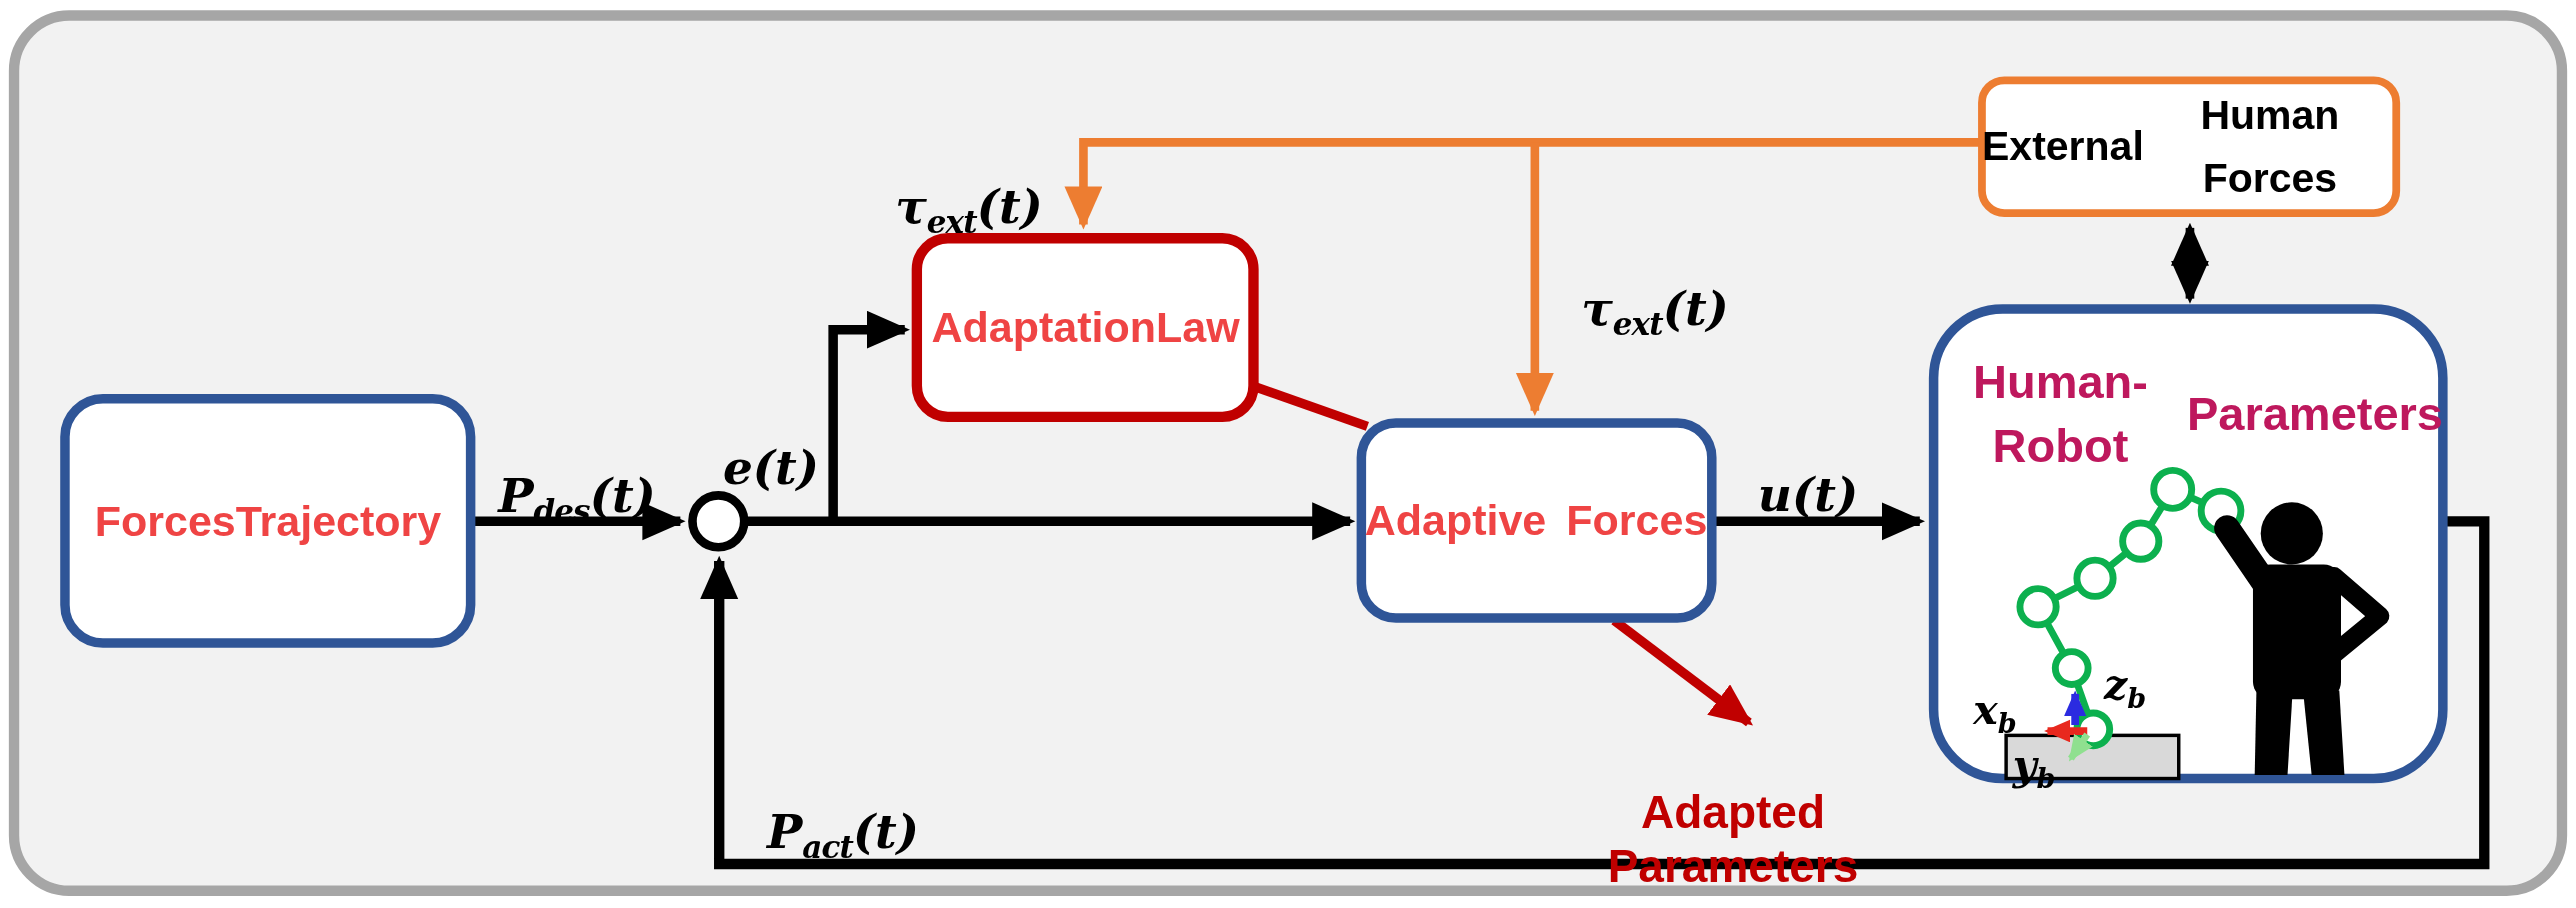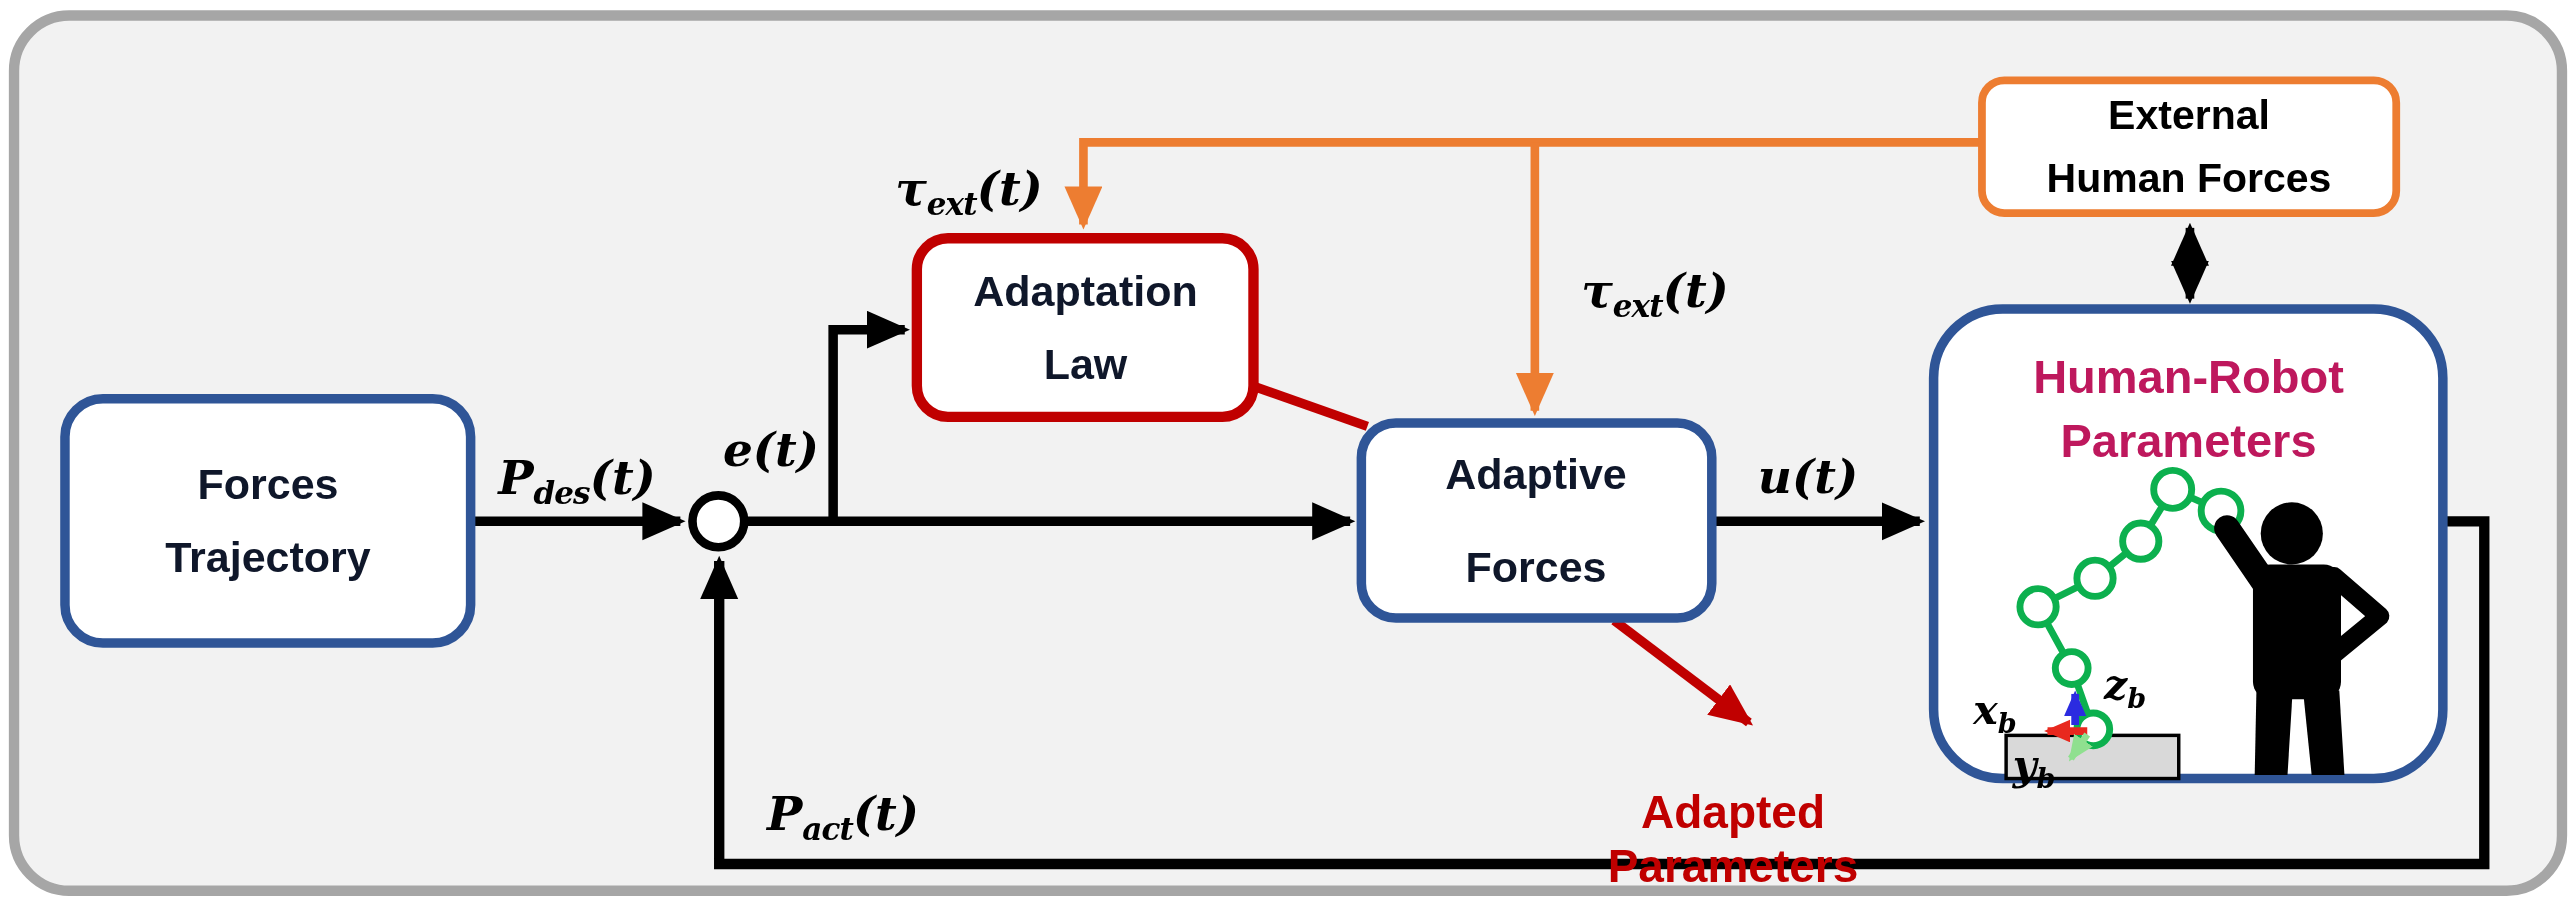--- a/index.html
+++ b/index.html
@@ -1,28 +1,28 @@
 <!DOCTYPE html>
 <html style="--c-background: #F2F2F2; --c-frame_border: #A6A6A6; --c-box_blue: #2F5597; --c-box_red: #C00000; --c-orange: #ED7D31; --c-robot_green: #0CB04E; --c-axis_x_red: #E8281E; --c-axis_z_blue: #2B2BE0; --c-axis_y_green: #8FE08F; --c-platform_gray: #D9D9D9; --c-line_black: #000000; --c-box_fill: #FFFFFF;font-size:14px"><head>
 <meta charset="utf-8">
 <style>
   html,body{margin:0;padding:0;background:#ffffff;}
   #stage{position:relative;width:2576px;height:908px;overflow:hidden;
          font-family:"Liberation Sans",sans-serif;}
   #diagram-svg{position:absolute;left:0;top:0;width:2576px;height:908px;}
 
-  .overlay{position:absolute;display:flex;flex-direction:column;align-items:center;
+  .overlay{position:absolute;display:flex;align-items:center;
            justify-content:center;text-align:center;color:#000;}
-  .block-label{font-weight:bold;font-size:43px;line-height:73px;color:#0f172a;}
+  .block-label{font-weight:bold;font-size:43px;line-height:73px;color:#ef4444;}
   .block-label-ehf{font-weight:bold;font-size:41px;line-height:63px;color:#000;}
   .block-label-hri{font-weight:bold;font-size:47px;line-height:64px;color:#be185d;
                    justify-content:flex-start;}
   .mathlabel{position:absolute;transform:translate(-50%,-50%);white-space:nowrap;
              font-family:"DejaVu Serif",serif;font-style:italic;font-weight:bold;
-             font-size:47px;color:#000;}
+             font-size:47px;color:#000;margin-top:18px;}
   .mathlabel sub{font-size:0.66em;line-height:0;letter-spacing:-0.9px;}
   .axislabel{position:absolute;transform:translate(-50%,-50%);white-space:nowrap;
              font-family:"DejaVu Serif",serif;font-style:italic;font-weight:bold;
              font-size:41px;color:#000;}
   .axislabel sub{font-size:0.66em;line-height:0;}
   .adapted{position:absolute;transform:translate(-50%,-50%);text-align:center;
            font-weight:bold;font-size:46px;line-height:54px;
            color:var(--c-box_red,#C00000);white-space:nowrap;margin-top:48px;}
 </style>
 </head>

